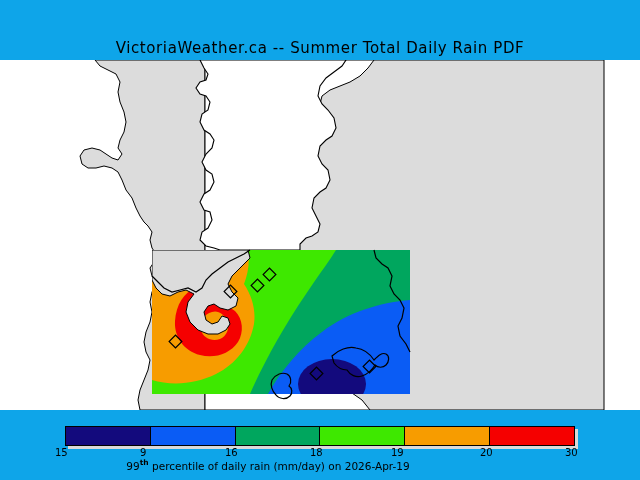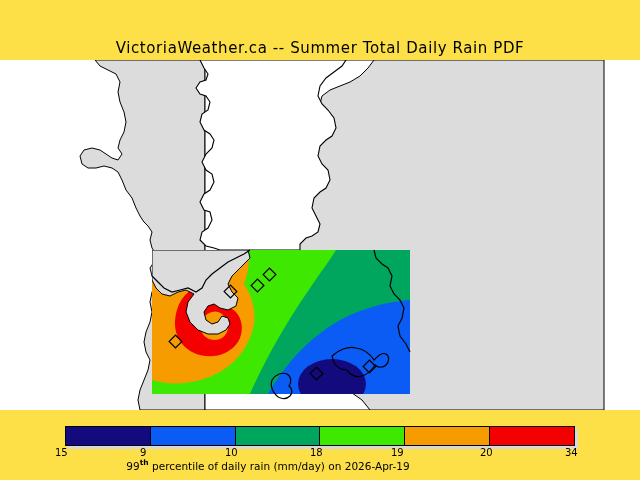--- a/index.html
+++ b/index.html
@@ -13,21 +13,21 @@
     position: relative;
     overflow: hidden;
     font-family: "DejaVu Sans", sans-serif;
   }
 
   #page {
     position: absolute;
     left: 0; top: 0;
     width: 640px;
     height: 480px;
-    background: #fde047;
+    background: #0ea5e9;
   }
 
   
   .title {
     position: absolute;
     left: 0;
     top: 39px;
     width: 640px;
     text-align: center;
     font-family: "DejaVu Sans", sans-serif;
@@ -282,22 +282,22 @@
       <div class="cbar-seg" style="background:#00a65e"></div>
       <div class="cbar-seg" style="background:#3ee800"></div>
       <div class="cbar-seg" style="background:#f79c00"></div>
       <div class="cbar-seg" style="background:#f50000"></div>
     </div>
   </div>
 
   <div class="cbar-ticks">
     <span class="tick-label" style="left:-10px">15</span>
     <span class="tick-label" style="left:75px">9</span>
-    <span class="tick-label" style="left:160px">10</span>
+    <span class="tick-label" style="left:160px">16</span>
     <span class="tick-label" style="left:245px">18</span>
     <span class="tick-label" style="left:326px">19</span>
     <span class="tick-label" style="left:415px">20</span>
-    <span class="tick-label" style="left:500px">34</span>
+    <span class="tick-label" style="left:500px">30</span>
   </div>
 
   <div class="cbar-caption"><span>99</span><sup>th</sup><span> percentile of daily rain (mm/day) on 2026-Apr-19</span></div>
 
 </div>
 
 </body></html>

